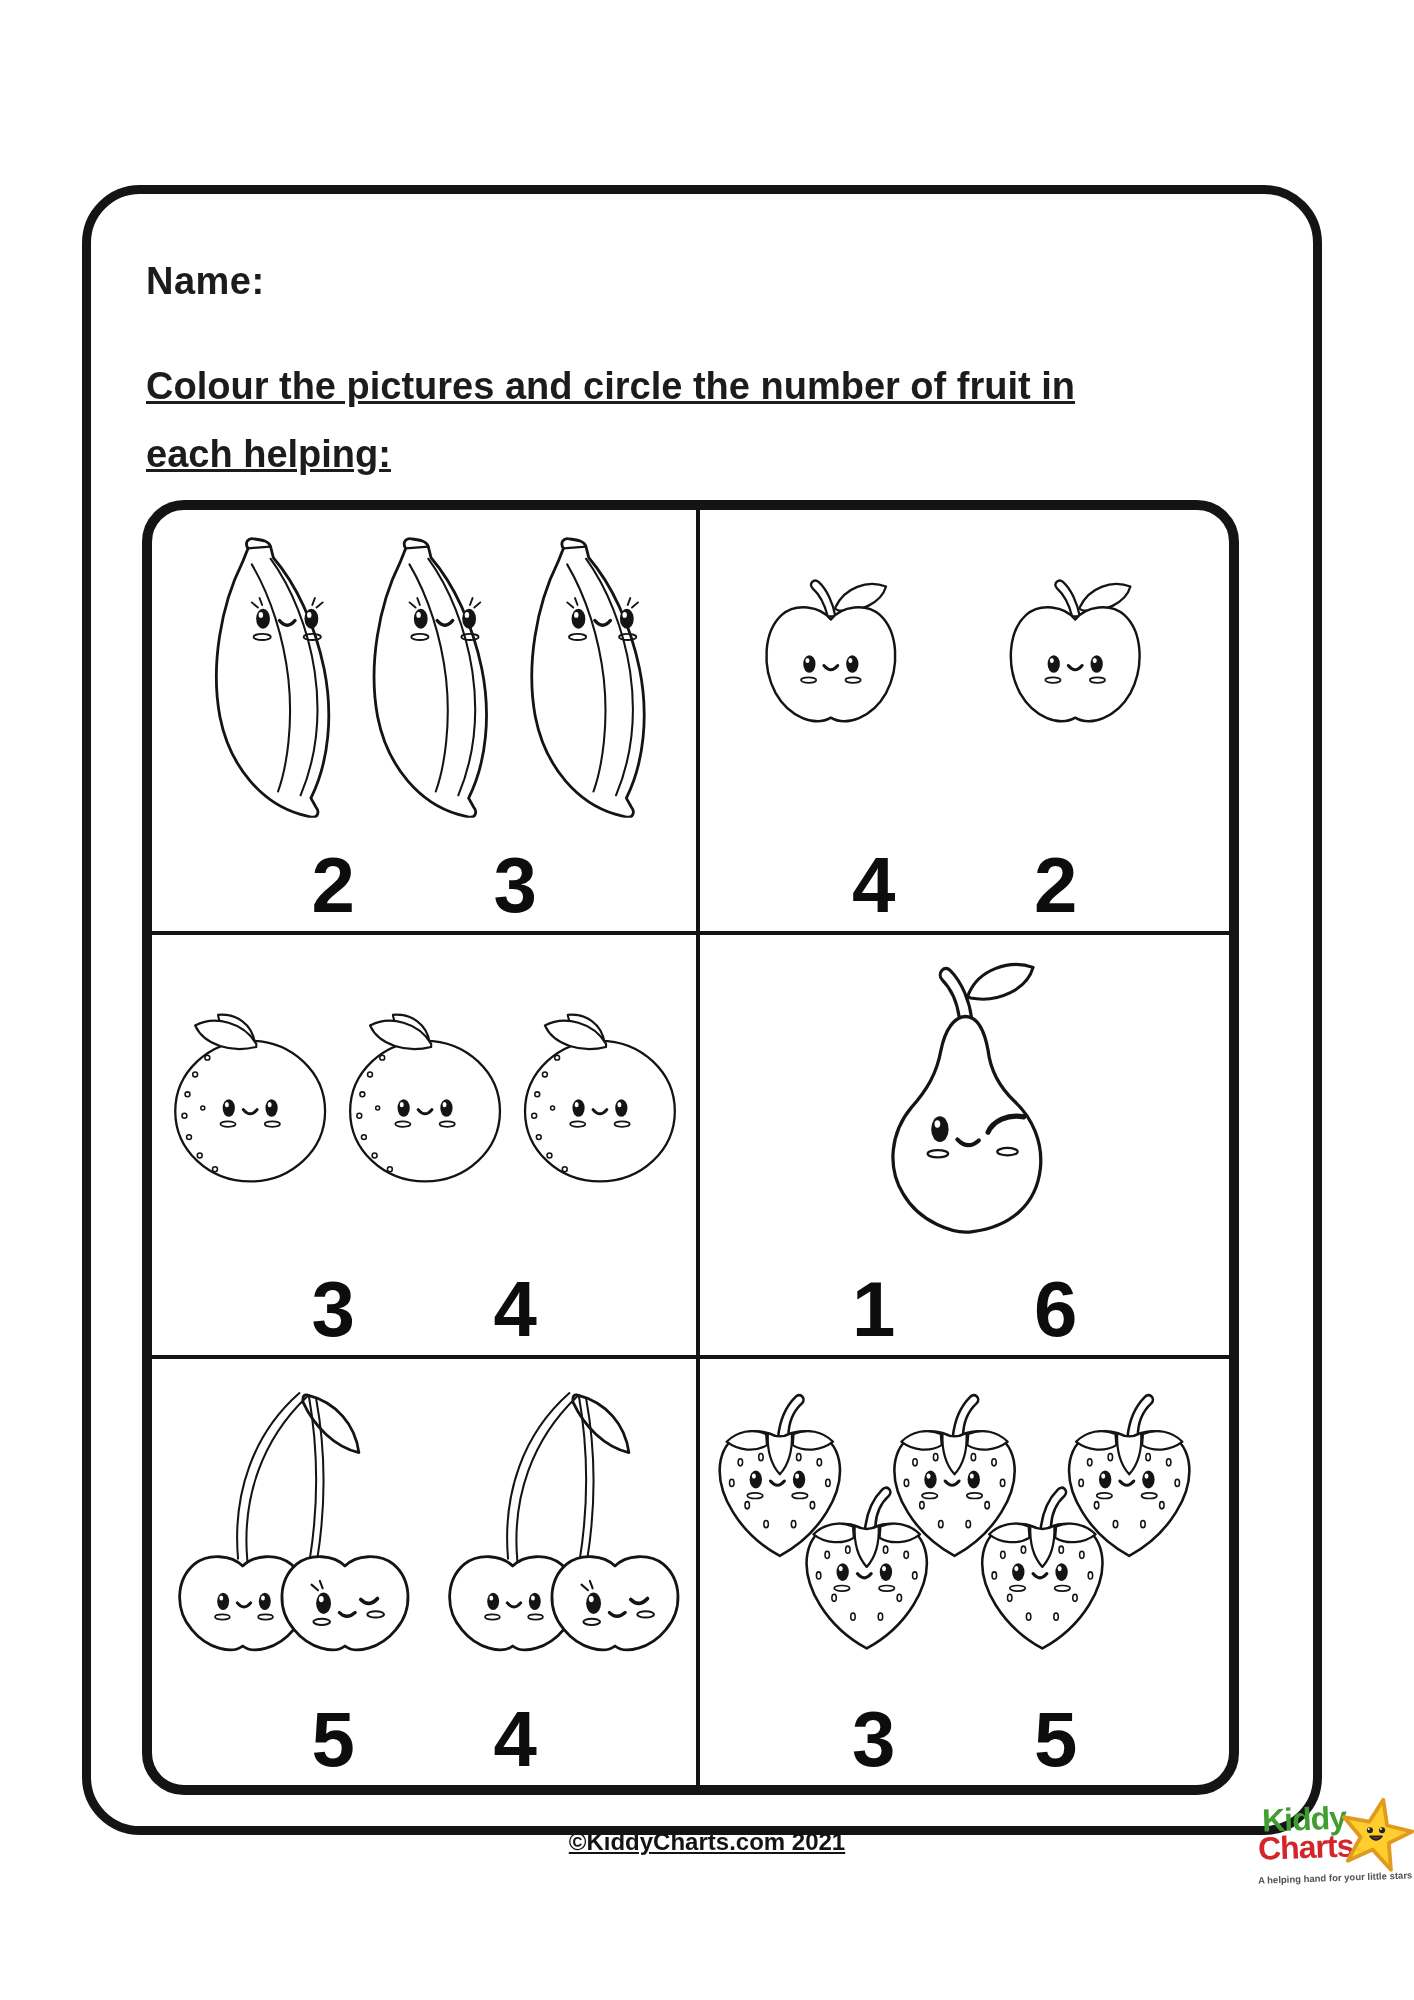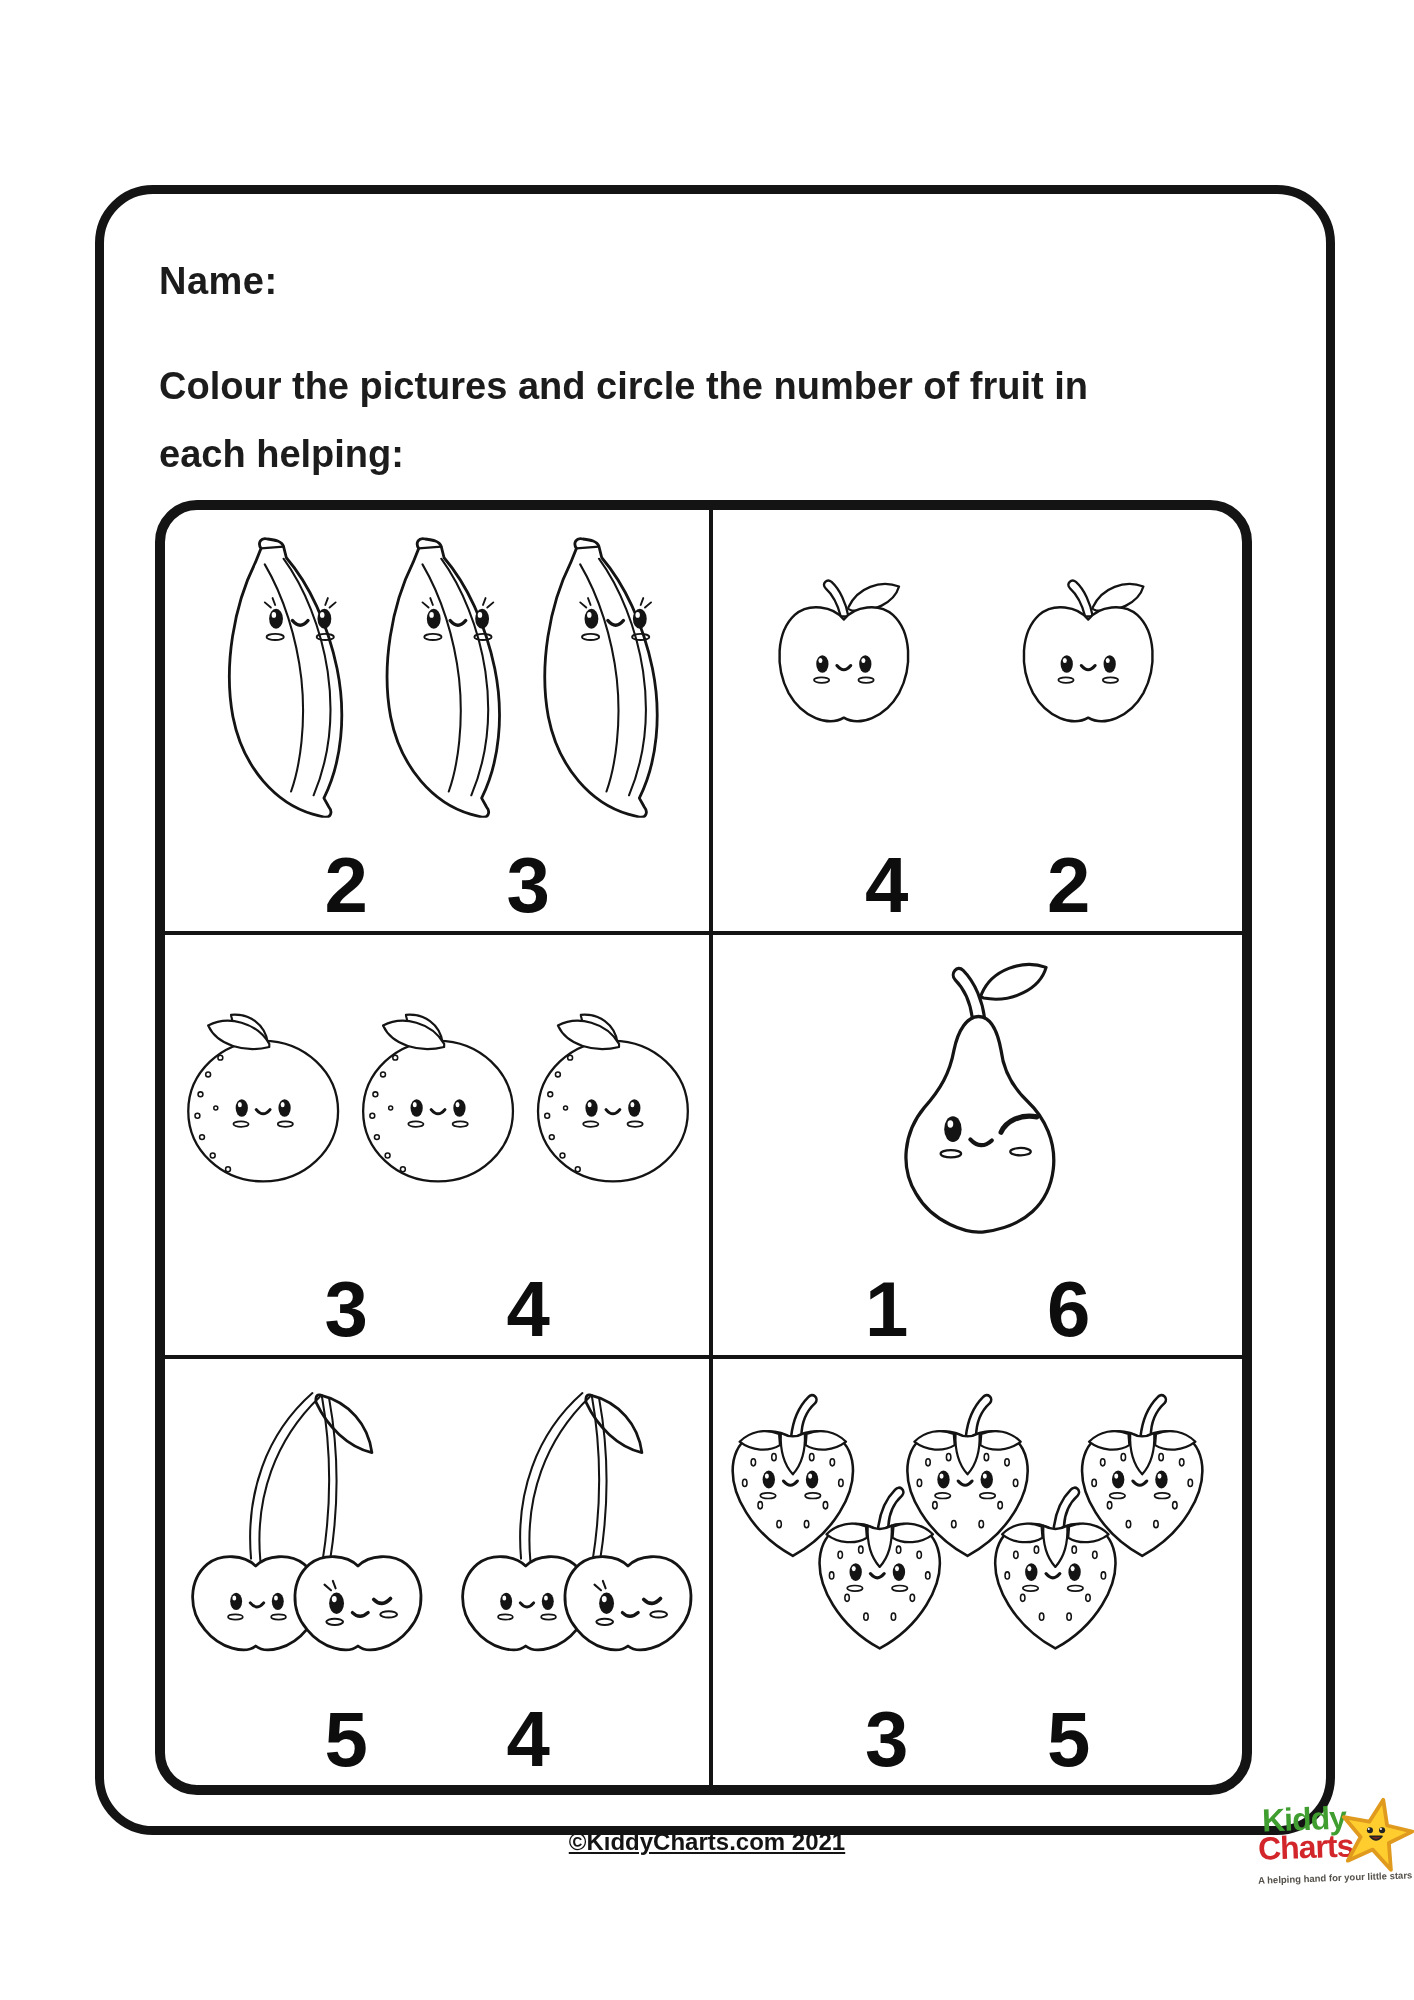--- a/index.html
+++ b/index.html
@@ -1,24 +1,24 @@
 <!DOCTYPE html>
 <html><head>
 <meta charset="utf-8">
 <style>
   html,body{margin:0;padding:0;background:#fff;}
   .page{position:relative;width:1414px;height:2000px;background:#fff;
         font-family:"Liberation Sans", sans-serif;color:#141414;overflow:hidden;}
-  .sheet-border{position:absolute;left:95px;top:185px;width:1222px;height:1632px;
+  .sheet-border{position:absolute;left:82px;top:185px;width:1222px;height:1632px;
         border:9px solid #141414;border-radius:58px;background:#fff;}
   .name-label{position:absolute;left:55px;top:66px;font-size:38px;font-weight:600;
         letter-spacing:.5px;color:#1c1c1c;}
   .name-input-area{display:inline-block;width:640px;height:40px;vertical-align:bottom;}
   .instruction{position:absolute;left:55px;top:158px;width:1110px;font-size:38px;
-        font-weight:600;line-height:68px;color:#1c1c1c;}
+        font-weight:600;line-height:68px;color:#1c1c1c;text-decoration:underline;}
   .grid{position:absolute;left:51px;top:306px;width:1077px;height:1275px;
         border:10px solid #141414;border-radius:42px;display:grid;
         grid-template-columns:50.9% 49.1%;grid-template-rows:33.3% 33.3% 33.4%;
         overflow:hidden;background:#fff;}
   .cell{display:flex;flex-direction:column;align-items:center;min-height:0;}
   .br{border-right:4px solid #141414;}
   .bb{border-bottom:4px solid #141414;}
   .fruit-area{flex:1 1 auto;display:flex;align-items:center;justify-content:center;
         width:100%;min-height:0;}
   .options{display:flex;gap:120px;justify-content:center;align-items:flex-end;

